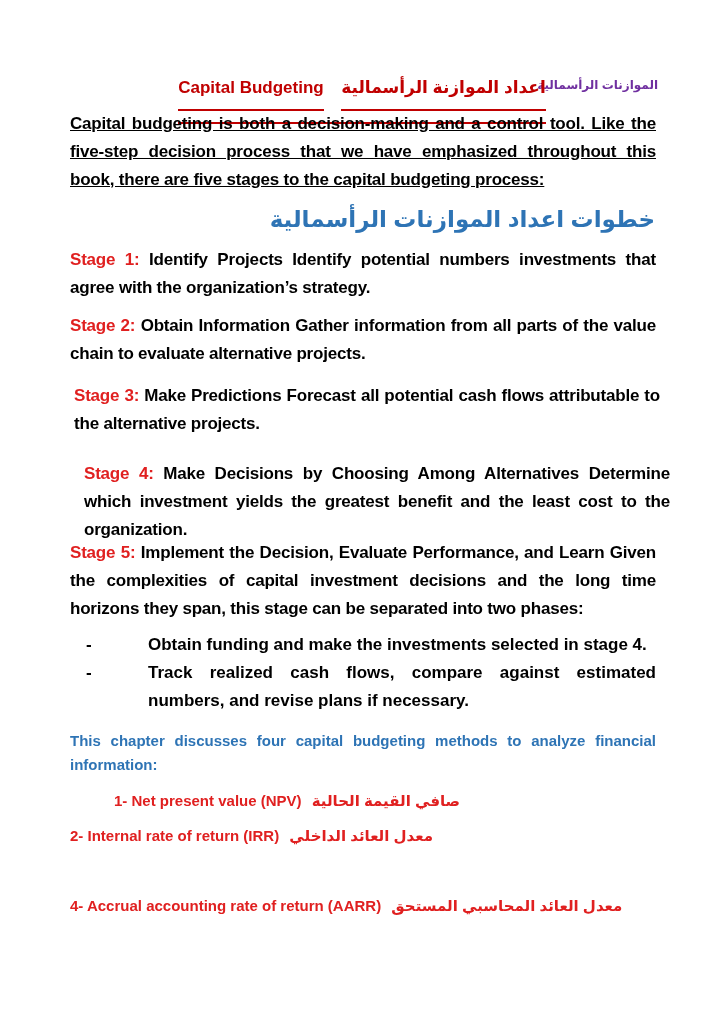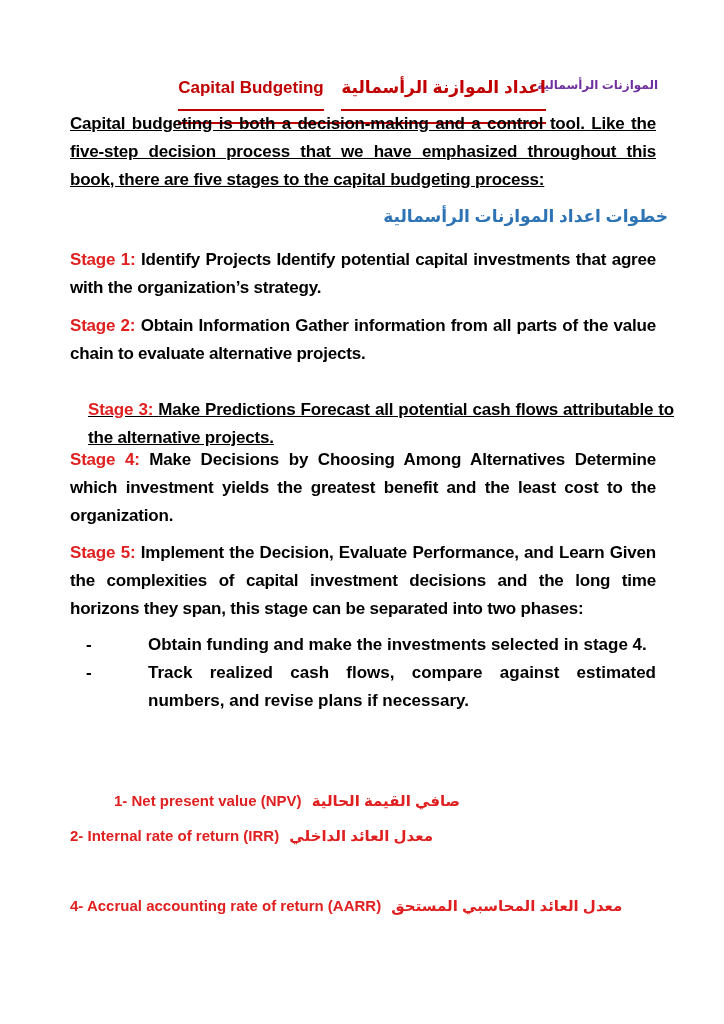--- a/index.html
+++ b/index.html
@@ -8,21 +8,21 @@
   .page { position: absolute; left: 0; top: 0; width: 724px; height: 1024px; }
   .header-ar { position: absolute; right: 66px; top: 38px; font-size: 12px; font-weight: bold;
                color: #7030a0; direction: rtl; margin-top: 40px; }
   .title { position: absolute; left: 0; right: 0; top: 78px; text-align: center; }
   .title span { display: inline-block; font-size: 17px; font-weight: bold; color: #c00000;
                 border-bottom: 2px solid #c00000; padding-bottom: 11px; line-height: 20px; }
   .title .ar { margin-left: 8px; }
   .body-text { position: absolute; left: 70px; width: 586px; font-size: 17px; font-weight: bold;
                line-height: 28px; text-align: justify; text-align-last: left; letter-spacing: -0.2px; }
   .intro { top: 110px; }
-  .subhead-ar { position: absolute; right: 56px; top: 206px; font-size: 17px; font-weight: bold;
+  .subhead-ar { position: absolute; right: 69px; top: 206px; font-size: 23px; font-weight: bold;
                 color: #2e74b5; direction: rtl; }
   .stage-label { color: #e02020; }
   .s1 { top: 246px; }
   .s2 { top: 312px; }
   .s3 { top: 378px; }
   .s4 { top: 446px; }
   .s5 { top: 539px; }
   .bullets { position: absolute; left: 86px; top: 631px; width: 570px; font-size: 17px; font-weight: bold;
              line-height: 28px; }
   .bullet { display: flex; }
@@ -46,41 +46,42 @@
   <div class="header-ar">الموازنات الرأسمالية</div>
 
   <div class="title">
     <span><span>Capital Budgeting</span>&nbsp;&nbsp;<span class="ar">اعداد الموازنة الرأسمالية</span></span>
   </div>
 
   <p class="body-text intro" style="margin:0;text-decoration:underline;">Capital budgeting is both a decision-making and a control tool. Like the five-step decision process that we have emphasized throughout this book, there are five stages to the capital budgeting process:</p>
 
   <div class="subheading subhead-ar">خطوات اعداد الموازنات الرأسمالية</div>
 
-  <p class="body-text s1" style="margin:0;"><span class="stage-label">Stage 1:</span> <span>Identify Projects Identify potential capital investments that agree with the organization’s strategy.</span></p>
+  <p class="body-text s1" style="margin:0;"><span class="stage-label">Stage 1:</span> <span>Identify Projects Identify potential numbers investments that agree with the organization’s strategy.</span></p>
 
   <p class="body-text s2" style="margin:0;"><span class="stage-label">Stage 2:</span> <span>Obtain Information Gather information from all parts of the value chain to evaluate alternative projects.</span></p>
 
-  <p class="body-text s3" style="margin:18px;text-decoration:underline;"><span class="stage-label">Stage 3:</span> <span>Make Predictions Forecast all potential cash flows attributable to the alternative projects.</span></p>
+  <p class="body-text s3" style="margin:4px;"><span class="stage-label">Stage 3:</span> <span>Make Predictions Forecast all potential cash flows attributable to the alternative projects.</span></p>
 
-  <p class="body-text s4" style="margin:0;"><span class="stage-label">Stage 4:</span> <span>Make Decisions by Choosing Among Alternatives Determine which investment yields the greatest benefit and the least cost to the organization.</span></p>
+  <p class="body-text s4" style="margin:14px;"><span class="stage-label">Stage 4:</span> <span>Make Decisions by Choosing Among Alternatives Determine which investment yields the greatest benefit and the least cost to the organization.</span></p>
 
   <p class="body-text s5" style="margin:0;"><span class="stage-label">Stage 5:</span> <span>Implement the Decision, Evaluate Performance, and Learn Given the complexities of capital investment decisions and the long time horizons they span, this stage can be separated into two phases:</span></p>
 
   <div class="bullets">
     <div class="bullet">
       <span class="dash">-</span>
       <span class="btxt">Obtain funding and make the investments selected in stage 4.</span>
     </div>
     <div class="bullet">
       <span class="dash">-</span>
       <span class="btxt">Track realized cash flows, compare against estimated numbers, and revise plans if necessary.</span>
     </div>
   </div>
 
+  <p class="chapter" style="margin:0;">This chapter discusses four capital budgeting methods to analyze financial information:</p>
 
   <div class="method m1">
     <span>1- Net present value (NPV)</span>
     <span class="ar">صافي القيمة الحالية</span>
   </div>
   <div class="method m2">
     <span>2- Internal rate of return (IRR)</span>
     <span class="ar">معدل العائد الداخلي</span>
   </div>
   <div class="method m4">

